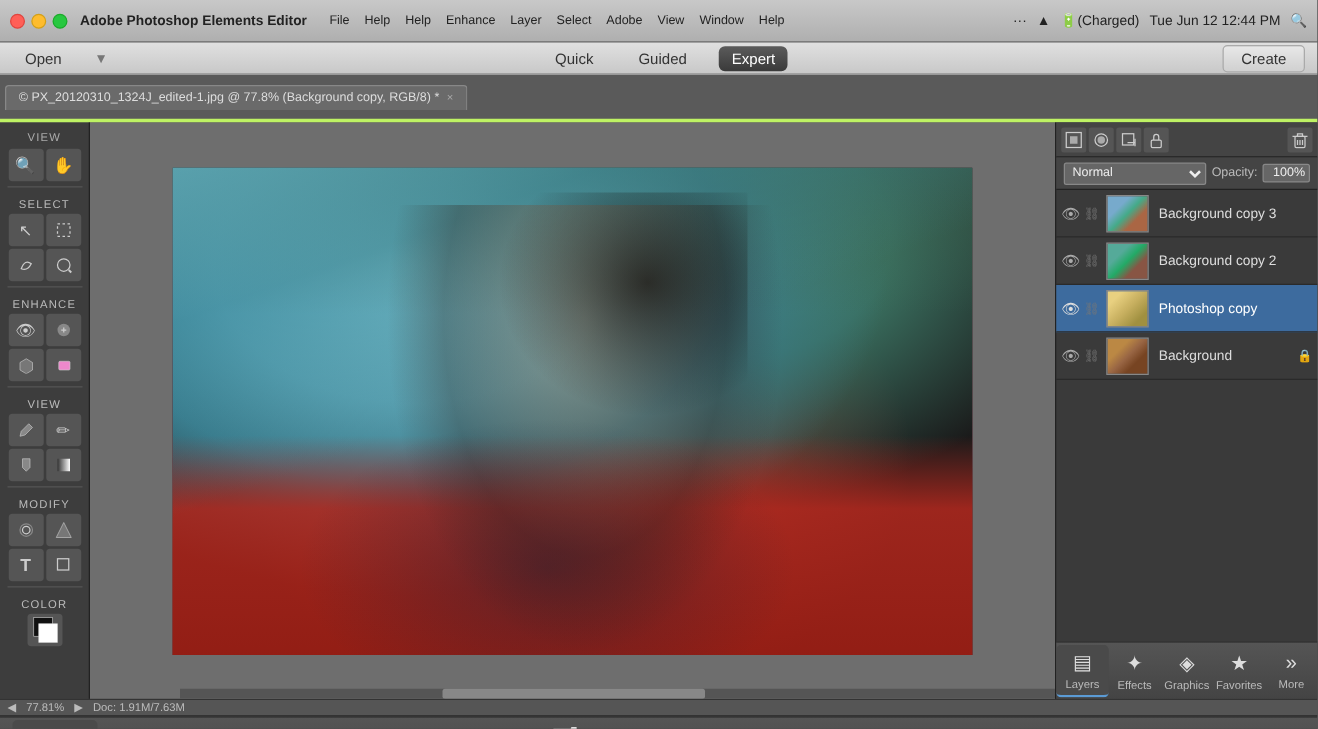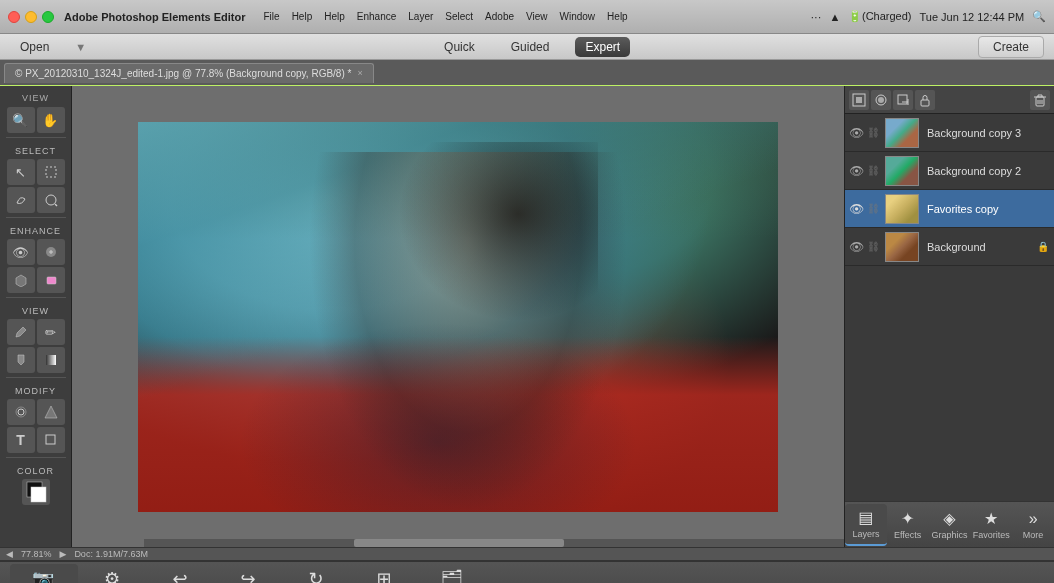--- a/index.html
+++ b/index.html
@@ -36,23 +36,23 @@
     }
     .toolbar-spacer { flex: 1; }
     .create-btn {
       font-size: 12px; color: #333; padding: 3px 14px; cursor: pointer;
       border-radius: 4px; background: linear-gradient(to bottom, #e8e8e8, #d0d0d0);
       border: 1px solid #aaa;
     }
 
     
     #tabbar {
-      width: 100%; height: 26px; background: #5a5a5a;
+      width: 100%; height: 38px; background: #5a5a5a;
       display: flex; align-items: center; padding: 0 4px;
-      border-bottom: 1px solid #bef264;
+      border-bottom: 3px solid #bef264;
     }
     .tab {
       font-size: 10px; color: #ddd; padding: 2px 10px; background: #6a6a6a;
       border-radius: 3px 3px 0 0; border: 1px solid #888; border-bottom: none; cursor: pointer;
       white-space: nowrap; height: 20px; display: flex; align-items: center;
     }
     .tab .close-x { margin-left: 6px; color: #aaa; font-size: 9px; cursor: pointer; }
 
     
     #main-area {
@@ -424,40 +424,47 @@
             <rect x="3" y="4" width="8" height="9" rx="1" fill="none" stroke="#ccc" stroke-width="1"></rect>
             <line x1="5" y1="7" x2="5" y2="11" stroke="#ccc" stroke-width="1"></line>
             <line x1="7" y1="7" x2="7" y2="11" stroke="#ccc" stroke-width="1"></line>
             <line x1="9" y1="7" x2="9" y2="11" stroke="#ccc" stroke-width="1"></line>
             <line x1="1" y1="4" x2="13" y2="4" stroke="#ccc" stroke-width="1"></line>
             <path d="M5,4 L5,2 L9,2 L9,4" fill="none" stroke="#ccc" stroke-width="1"></path>
           </svg>
       </div>
     </div>
 
+    <div id="blend-row">
+      <select class="blend-select">
+        <option>Normal</option>
+      </select>
+      <span class="opacity-label">Opacity:</span>
+      <span class="opacity-value">100%</span>
+    </div>
 
     <div class="layer-item">
       <span class="layer-eye">👁</span>
       <span class="layer-chain">⛓</span>
       <div class="layer-thumb thumb-copy3"></div>
       <span class="layer-name">Background copy 3</span>
     </div>
 
     <div class="layer-item">
       <span class="layer-eye">👁</span>
       <span class="layer-chain">⛓</span>
       <div class="layer-thumb thumb-copy2"></div>
       <span class="layer-name">Background copy 2</span>
     </div>
 
     <div class="layer-item active">
       <span class="layer-eye" style="color:#ddd;">👁</span>
       <span class="layer-chain">⛓</span>
       <div class="layer-thumb thumb-copy"></div>
-      <span class="layer-name">Favorites copy</span>
+      <span class="layer-name">Photoshop copy</span>
     </div>
 
     <div class="layer-item">
       <span class="layer-eye">👁</span>
       <span class="layer-chain">⛓</span>
       <div class="layer-thumb thumb-bg"></div>
       <span class="layer-name">Background</span>
       <span class="layer-lock">🔒</span>
     </div>
 

